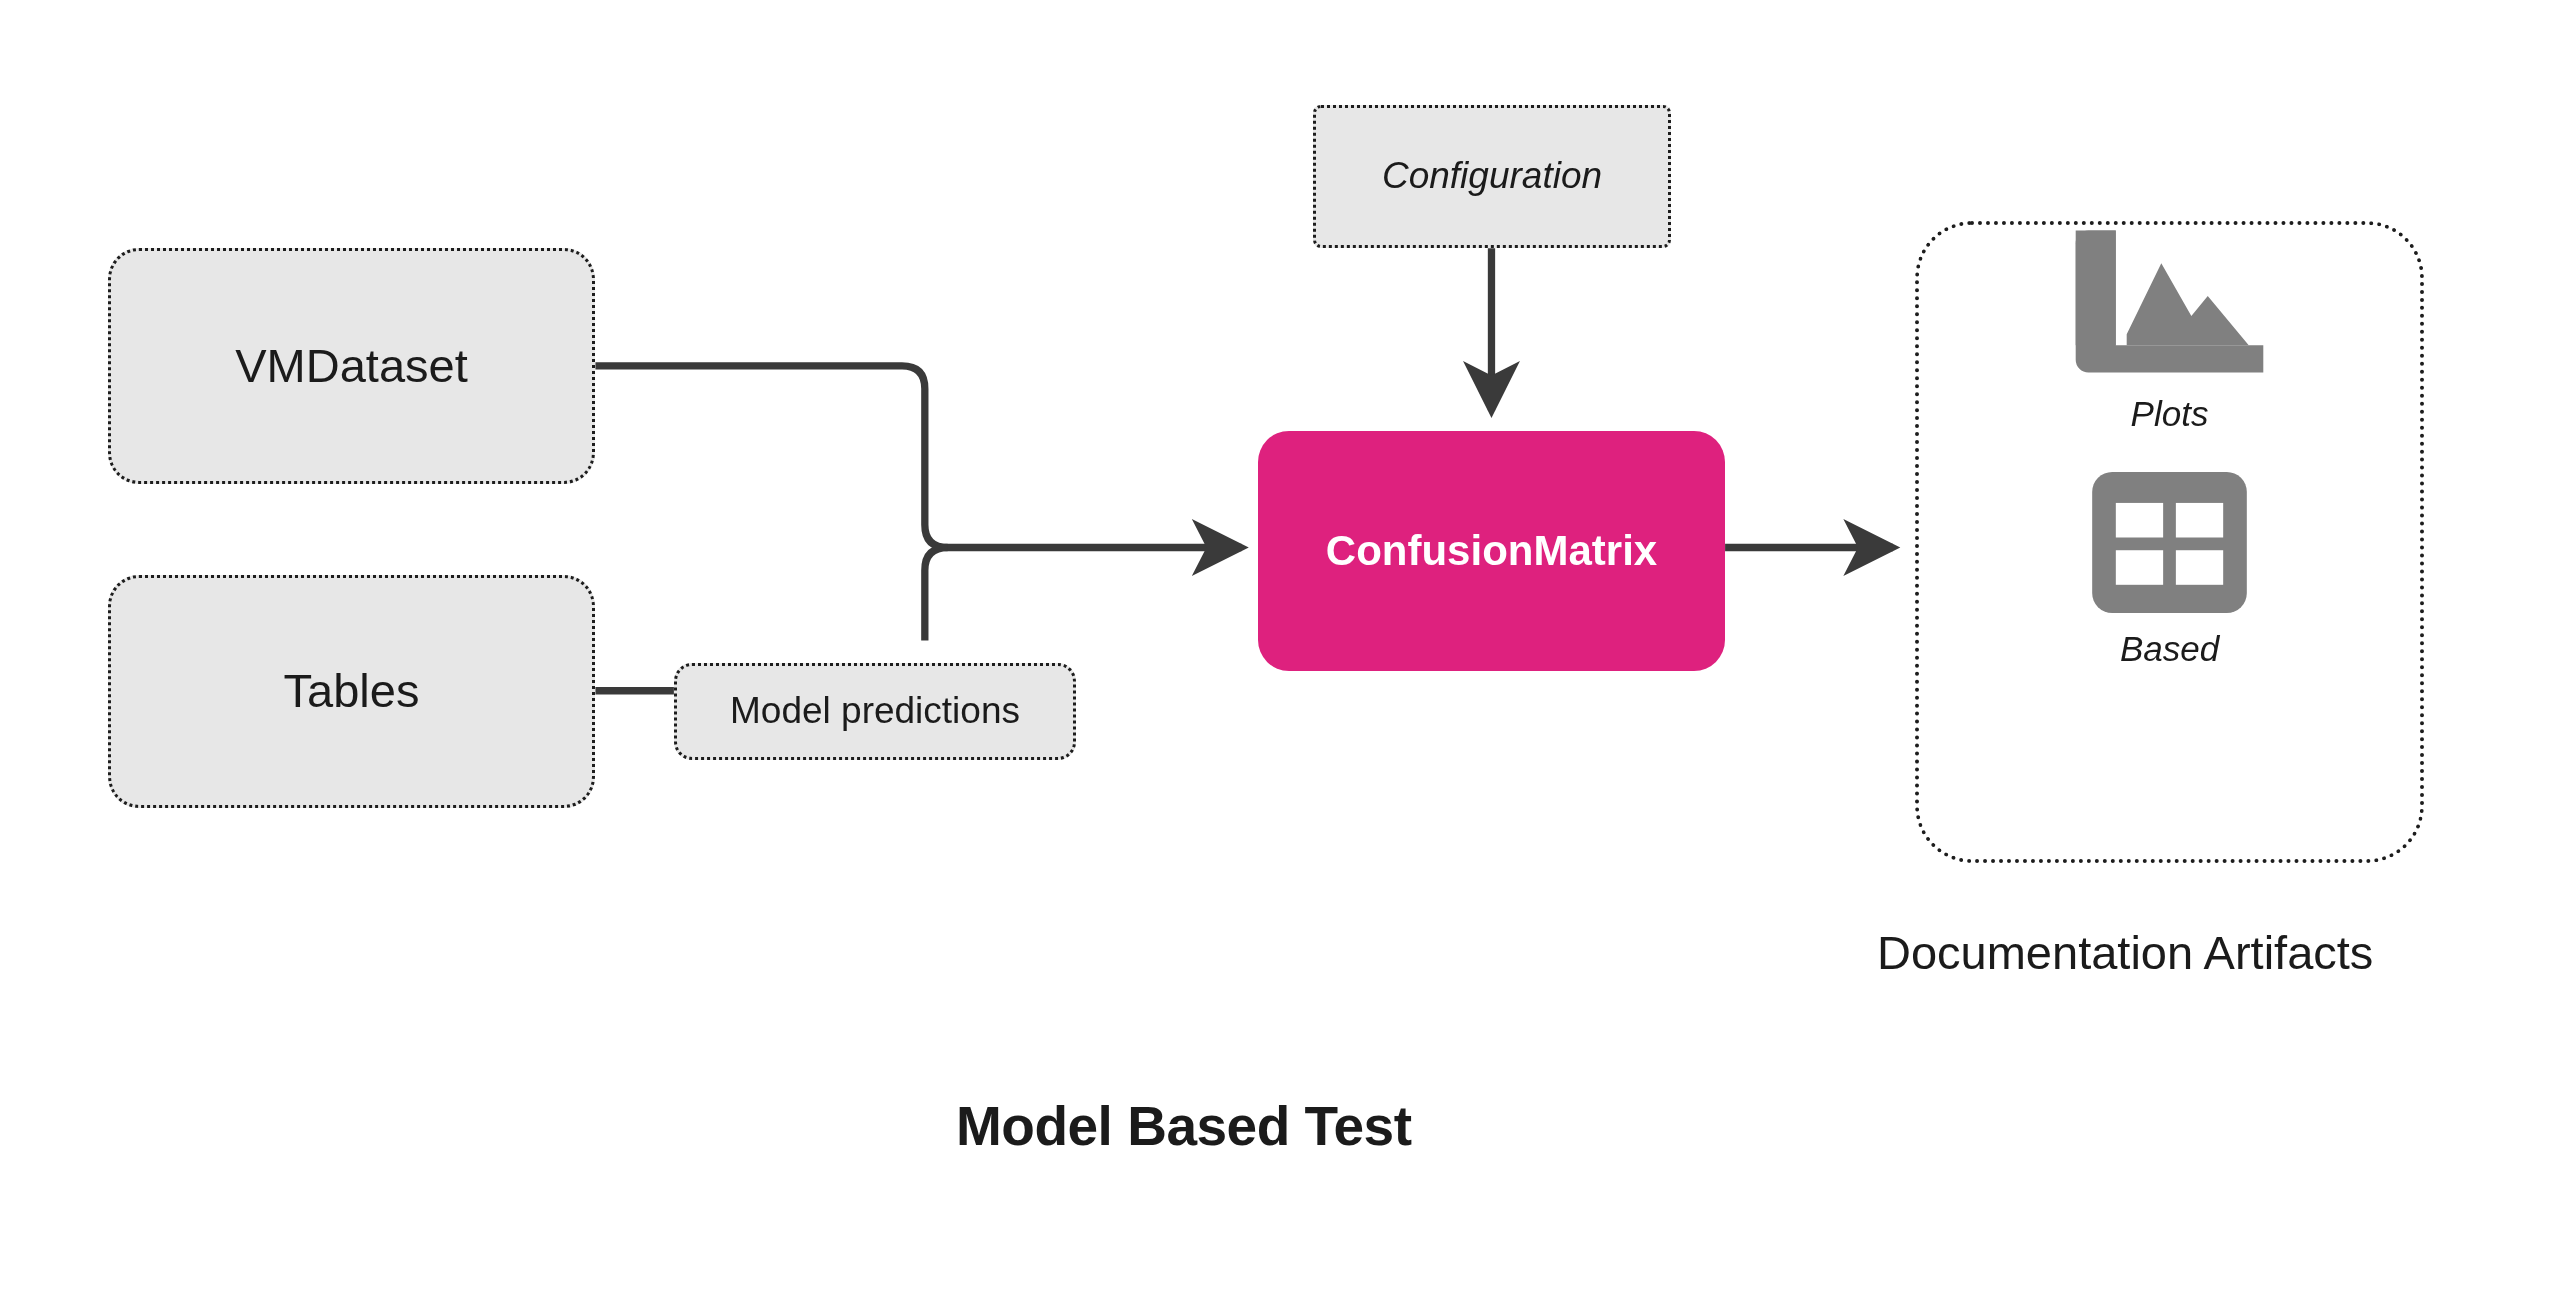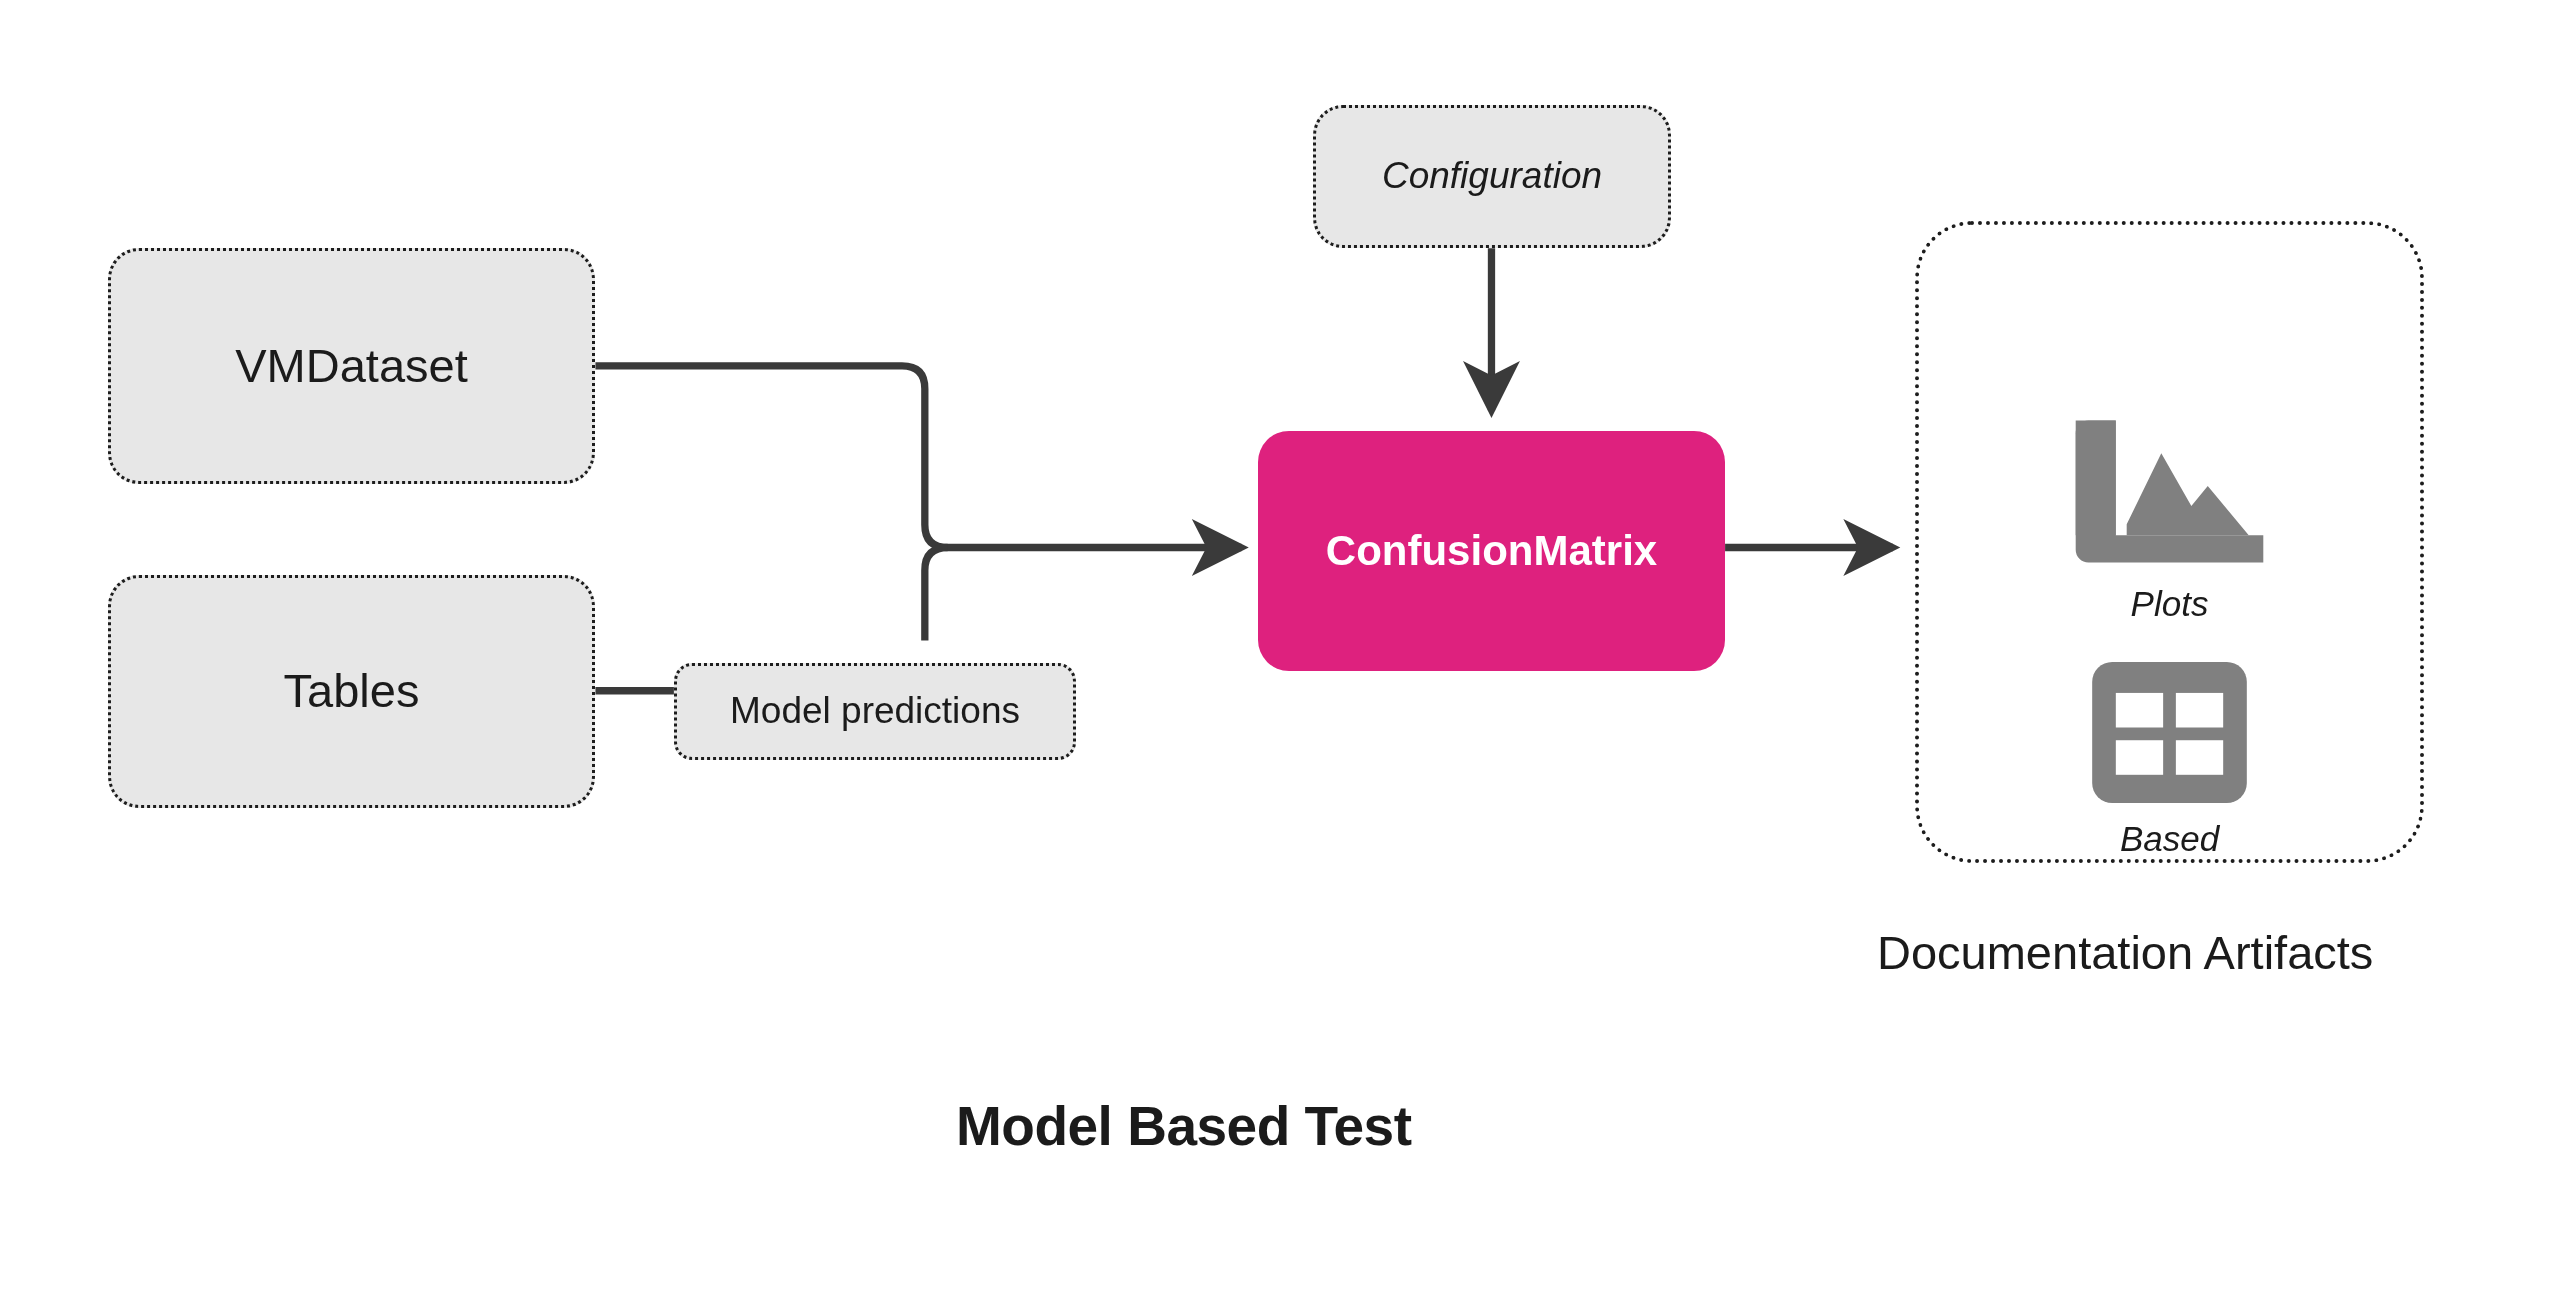--- a/index.html
+++ b/index.html
@@ -52,29 +52,29 @@
     left: 108px; top: 575px; width: 487px; height: 233px;
     border-radius: 31px;
   }
   #node-model-predictions {
     left: 674px; top: 641px; width: 402px; height: 97px;
     border-radius: 18px;
     margin-top: 22px;
   }
   #node-configuration {
     left: 1313px; top: 105px; width: 358px; height: 143px;
-    border-radius: 30px;
+    border-radius: 8px;
   }
   #node-artifacts-panel {
     left: 1915px; top: 221px; width: 509px; height: 642px;
     background: #ffffff;
     border: 4.6px dotted #1d1d1d;
     border-radius: 57px;
     flex-direction: column;
-    justify-content: flex-end;
+    justify-content: flex-start;
     gap: 38px;
   }
 
   .label-xl { font-size: 47px; }
   .label-md { font-size: 37px; }
   .label-it { font-size: 37px; font-style: italic; }
 
   
   #node-confusionmatrix {
     position: absolute;

